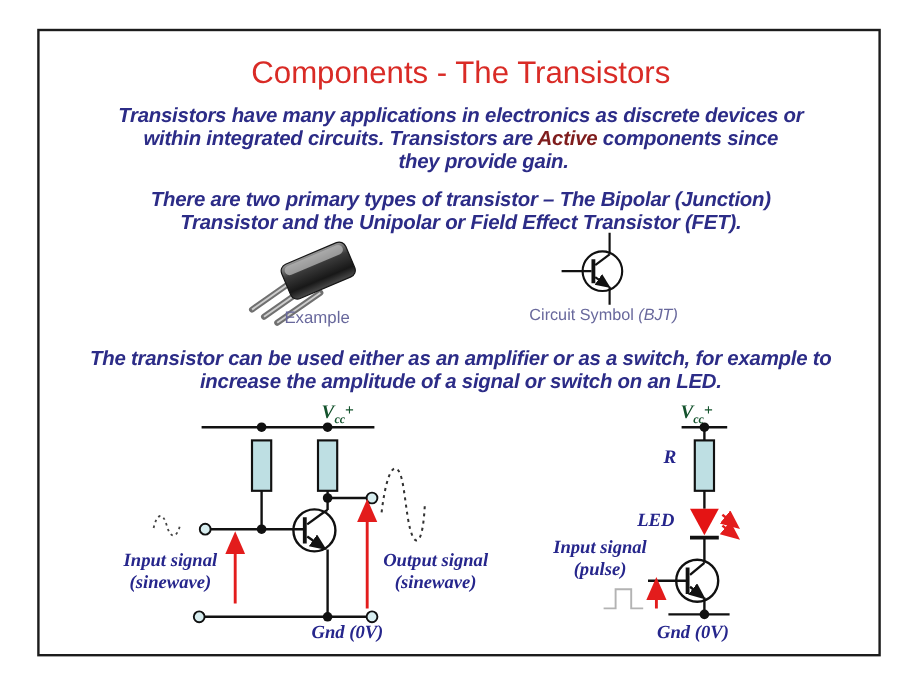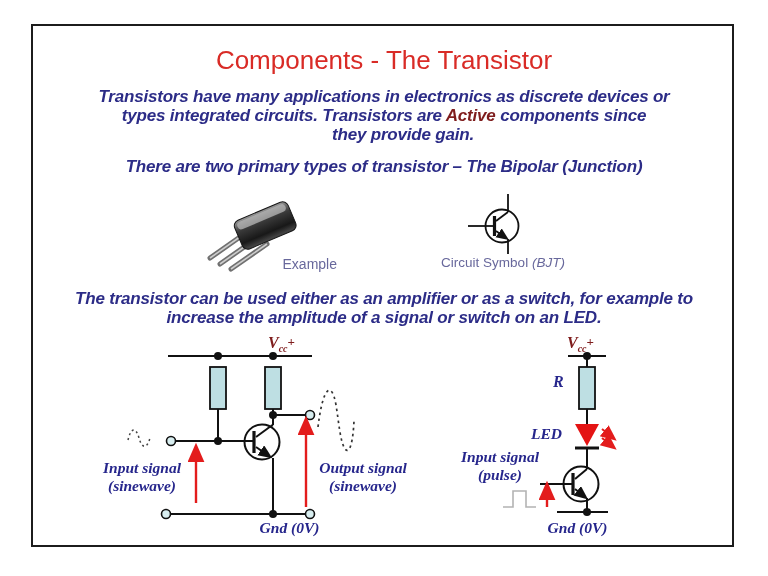--- a/index.html
+++ b/index.html
@@ -10,40 +10,41 @@
   .abs{position:absolute;}
   .ctr{left:0;right:0;text-align:center;}
   .title{font-size:26px;color:#d92b26;font-weight:400;letter-spacing:0px;}
   .body-line{font-size:17px;font-weight:700;font-style:italic;color:#2c2c87;
              line-height:19px;letter-spacing:-0.2px;}
   .hl{color:#7f1d1d;}
   .caption{font-size:14px;color:#68689c;}
   .diagram-label{font-family:"Liberation Serif",serif;font-weight:700;font-style:italic;
                  color:#26268c;font-size:15.5px;line-height:18px;text-align:center;}
   .vcc{font-family:"Liberation Serif",serif;font-weight:700;font-style:italic;
-       color:#7f1d1d;font-size:16px;}
+       color:#14532d;font-size:16px;}
   .vcc sub{font-size:10px;font-weight:700;}
   .vcc .plus{font-style:normal;font-size:13px;vertical-align:2px;}
   svg{display:block;}
 </style>
 </head>
 <body>
 
 <div class="page">
   <div class="frame"></div>
 
-  <div class="abs ctr title" style="top:45px;">Components - The Transistor</div>
+  <div class="abs ctr title" style="top:45px;">Components - The Transistors</div>
 
   <div class="abs ctr body-line" style="top:87px;">Transistors have many applications in electronics as discrete devices or</div>
   <div class="abs ctr body-line" style="top:106px;">
-    <span>types integrated circuits. Transistors are </span><span class="hl">Active</span><span> components since</span>
+    <span>within integrated circuits. Transistors are </span><span class="hl">Active</span><span> components since</span>
   </div>
   <div class="abs ctr body-line" style="top:125px;padding-left:38px;">they provide gain.</div>
 
   <div class="abs ctr body-line" style="top:157px;">There are two primary types of transistor – The Bipolar (Junction)</div>
+  <div class="abs ctr body-line" style="top:176px;">Transistor and the Unipolar or Field Effect Transistor (FET).</div>
 
   <svg class="abs" style="left:203px;top:198px;" width="102" height="74" viewBox="0 0 102 74">
     <defs>
       <linearGradient id="gpkg" x1="0" y1="0" x2="0" y2="1">
         <stop offset="0" stop-color="#9a9a9a"></stop>
           <stop offset="0.35" stop-color="#3a3a3a"></stop>
         <stop offset="0.75" stop-color="#181818"></stop>
           <stop offset="1" stop-color="#4a4a4a"></stop>
       </linearGradient>
     </defs>
@@ -53,21 +54,21 @@
       <line x1="54" y1="40" x2="17" y2="66" stroke="#707070" stroke-width="5" stroke-linecap="round"></line>
       <line x1="54" y1="40" x2="17" y2="66" stroke="#cdcdcd" stroke-width="1.6"></line>
       <line x1="64" y1="46" x2="28" y2="71" stroke="#707070" stroke-width="5" stroke-linecap="round"></line>
       <line x1="64" y1="46" x2="28" y2="71" stroke="#cdcdcd" stroke-width="1.6"></line>
     </g>
     <g transform="rotate(-23 62 27)">
       <rect x="33" y="12" width="58" height="31" rx="6" fill="url(#gpkg)" stroke="#161616" stroke-width="1"></rect>
       <rect x="36" y="14" width="52" height="8" rx="4" fill="#b5b5b5" opacity="0.75"></rect>
     </g>
   </svg>
-  <div class="abs caption" style="left:237px;top:256px;width:100px;text-align:right;">Example</div>
+  <div class="abs caption" style="left:237px;top:256px;width:100px;text-align:left;">Example</div>
 
   <svg class="abs" style="left:458px;top:192px;" width="90" height="64" viewBox="0 0 90 64">
     <defs>
       <marker id="aB" markerWidth="8" markerHeight="8" refX="5" refY="3" orient="auto">
         <path d="M0,0 L7,3 L0,6 z" fill="#111"></path>
       </marker>
     </defs>
     <circle cx="44" cy="34" r="16.5" fill="none" stroke="#111" stroke-width="1.8"></circle>
     <line x1="36.5" y1="24" x2="36.5" y2="44" stroke="#111" stroke-width="3.2"></line>
     <line x1="10" y1="34" x2="35" y2="34" stroke="#111" stroke-width="1.8"></line>

